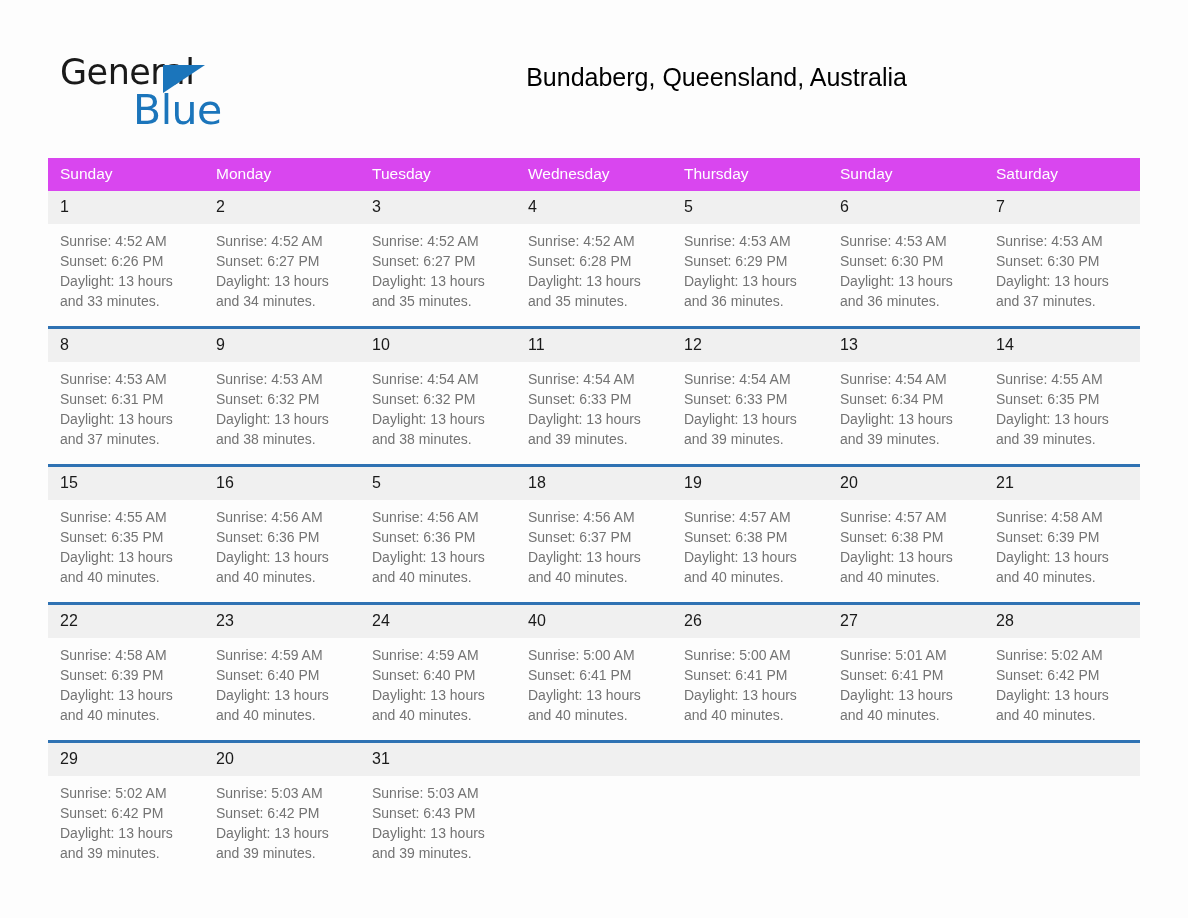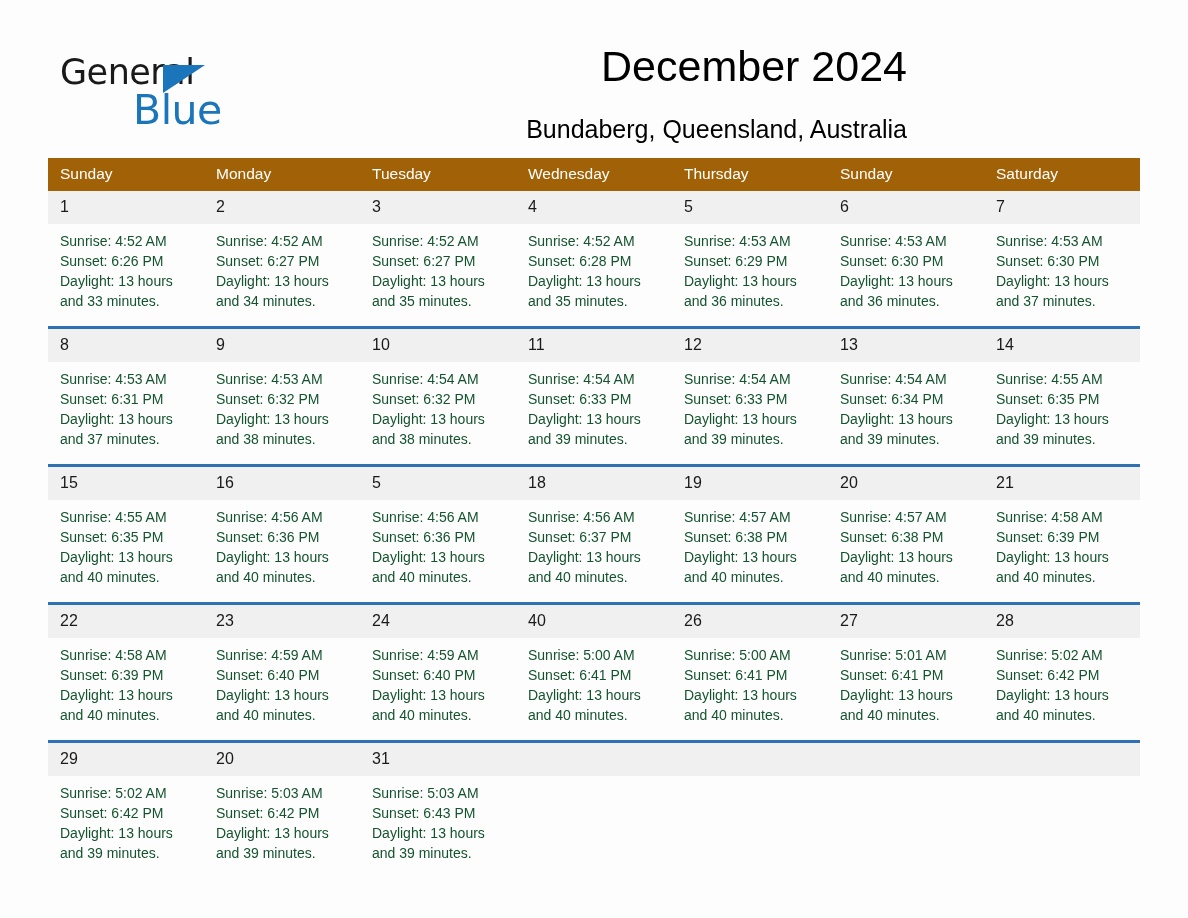--- a/index.html
+++ b/index.html
@@ -93,21 +93,21 @@
   
   .calendar {
     position: absolute;
     left: 48px;
     top: 158px;
     width: 1092px;
     border-collapse: collapse;
     table-layout: fixed;
   }
   .calendar th {
-    background: #a16207;
+    background: #d946ef;
     color: #ffffff;
     font-size: 15.5px;
     font-weight: 400;
     text-align: left;
     padding: 7px 0 8px 12px;
     height: 20px;
     box-sizing: border-box;
     border: none;
   }
   .calendar td {
@@ -131,41 +131,40 @@
     color: #1a1a1a;
     min-height: 20px;
   }
   .daynum.empty {
     color: transparent;
   }
   .cell-body {
     padding: 7px 10px 0 12px;
     font-size: 14px;
     line-height: 20px;
-    color: #14532d;
+    color: #737373;
   }
   .cell-body div {
     white-space: nowrap;
   }
 </style>
 </head>
 <body>
 
 <div class="page">
 
   <div class="header">
 
     <div class="logo">
       <span class="logo-general">General</span>
       <span class="logo-tri"></span>
       <span class="logo-blue">Blue</span>
     </div>
 
     <div class="title-block">
-      <div class="cal-title">December 2024</div>
       <div class="cal-subtitle">Bundaberg, Queensland, Australia</div>
     </div>
 
   </div>
 
   <table class="calendar">
     <thead>
       <tr>
         <th>Sunday</th>
         <th>Monday</th>

